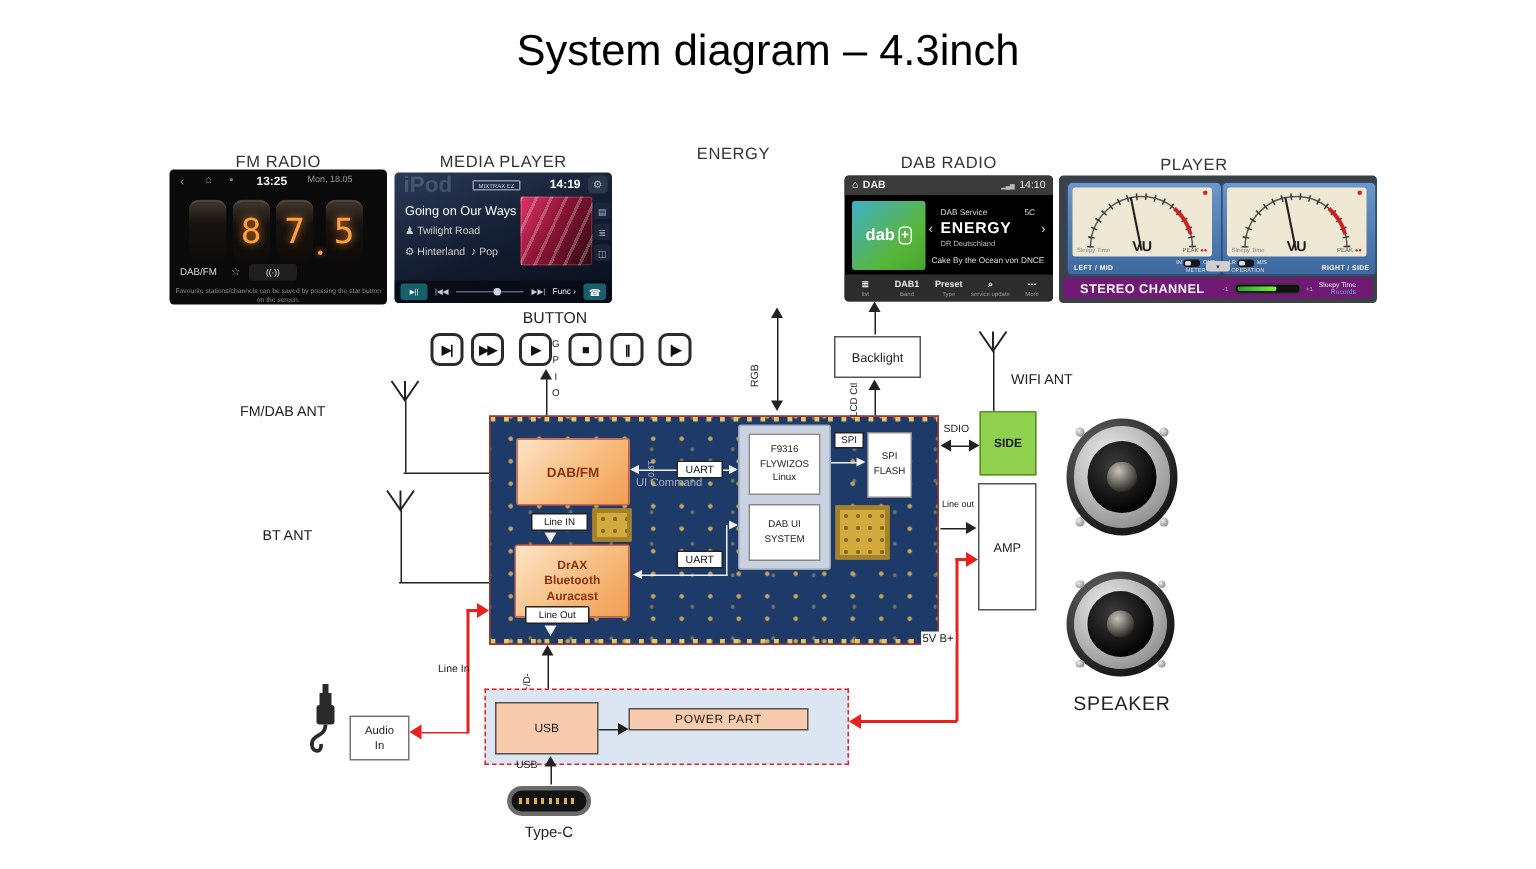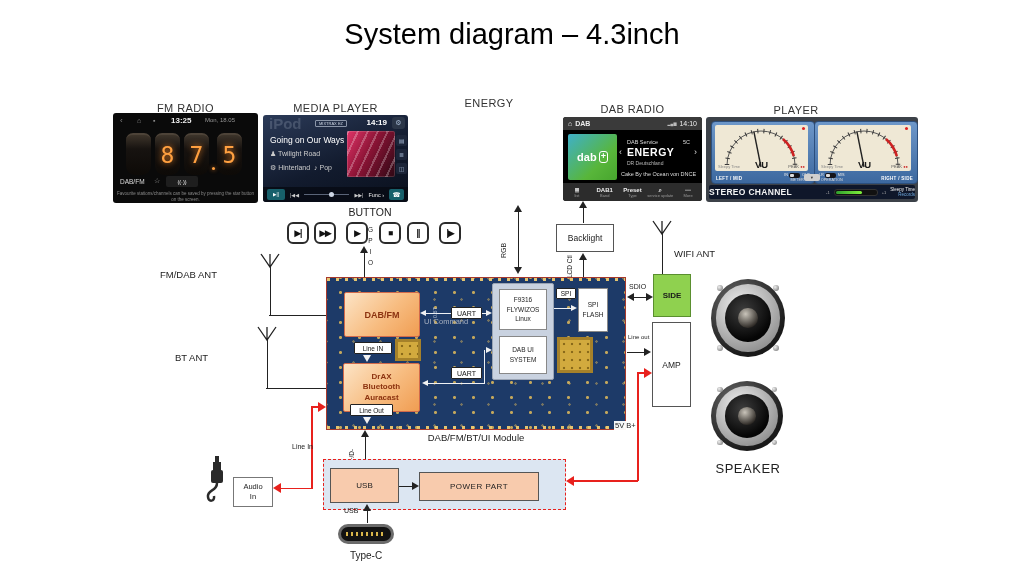--- a/index.html
+++ b/index.html
@@ -222,21 +222,21 @@
               <span>LR</span>
               <div class="sw"></div>
               <span>M/S</span>
             </div>
           <span class="swlab">OPERATION</span>
         </div>
         <span class="vu-side">RIGHT / SIDE</span>
       </div>
     </div>
     <div class="abs" style="left:98px;top:57px;width:16px;height:7px;background:#cfcfcf;border-radius:2px;display:flex;align-items:center;justify-content:center;font-size:4.5px;color:#333">▾</div>
-    <div class="abs" style="left:3px;right:3px;top:68px;height:14px;background:#0f172a;border-radius:2px;display:flex;align-items:center;gap:4px;padding:0 0">
+    <div class="abs" style="left:3px;right:3px;top:68px;height:14px;background:#701a75;border-radius:2px;display:flex;align-items:center;gap:4px;padding:0 11px">
       <span style="font-size:8.5px;font-weight:bold;color:#f2f2f2;letter-spacing:.3px">STEREO CHANNEL</span>
       <span style="margin-left:auto;font-size:4px;color:#aaa">-1</span>
       <div style="width:44px;height:7px;background:#111;border:1px solid #333;border-radius:3px;position:relative">
           <div style="position:absolute;left:1px;top:1px;width:62%;height:3px;border-radius:2px;background:linear-gradient(90deg,#2f9e2f,#7ef03a)"></div>
         </div>
       <span style="font-size:4px;color:#aaa">+1</span>
       <span style="font-size:4.5px;color:#eee;line-height:1.2;text-align:right"><span>Sleepy Time</span><br><span style="color:#6fa8dc">Records</span></span>
     </div>
   </div>
 
@@ -328,21 +328,20 @@
   </div>
   <div class="chipbox" style="left:451px;top:307px;width:31px;height:12px;font-size:7px">UART</div>
   <div class="abs" style="left:424px;top:317px;font-size:7.5px;color:#a7b0c0">UI Command</div>
   <div class="vtext abs" style="left:432px;top:294px;height:24px;font-size:5.5px;color:#ccd4e2;opacity:.85">0.6T</div>
   <div class="chipbox" style="left:451px;top:367px;width:31px;height:12px;font-size:7px">UART</div>
   <div class="chipbox" style="left:556px;top:288px;width:20px;height:11px">SPI</div>
   <div class="wbox" style="left:578px;top:288px;width:30px;height:44px;font-size:6.5px;line-height:1.5">
     <span>SPI</span>
       <span>FLASH</span>
   </div>
-  <div class="lbl ctr" style="left:326px;width:300px;top:432px;font-size:9.5px">DAB/FM/BT/UI Module</div>
 
   <div class="box" style="left:653px;top:274px;width:38px;height:43px;background:#8fd14f;border-color:#5a8f2f;font-size:8px;font-weight:bold;color:#1a1a1a">SIDE</div>
   <div class="box" style="left:652px;top:322px;width:39px;height:85px;font-size:8.5px">AMP</div>
   <div class="lbl" style="left:628px;top:334px;width:22px;font-size:6px;line-height:1.3">Line out</div>
   <div class="hl" style="left:627px;top:351.5px;width:17px"></div>
   <div class="arr right" style="left:644px;top:348px"></div>
 
   <div class="speaker" style="left:711px;top:279px;width:74px;height:78px">
     <div class="screw" style="left:8%;top:8%"></div>
     <div class="screw" style="right:8%;top:8%"></div>
@@ -386,21 +385,21 @@
     <span>Audio</span>
       <span>In</span>
   </div>
 
   <div class="arr up" style="left:361px;top:430px"></div>
   <div class="vl" style="left:364.5px;top:436px;height:32px"></div>
   <div class="vtext lbl" style="left:348px;top:434px;height:32px;font-size:6.5px">D+/D-</div>
 
   <div class="abs" style="left:323px;top:459px;width:243px;height:51px;background:#dce6f2;border:1.6px dashed #e8211d"></div>
   <div class="box" style="left:330px;top:468px;width:69px;height:35px;background:#f8cbad;font-size:8px">USB</div>
-  <div class="box" style="left:419px;top:472px;width:120px;height:29px;background:#f8cbad;font-size:8px;letter-spacing:.5px">POWER PART</div>
+  <div class="box" style="left:419px;top:472px;width:120px;height:15px;background:#f8cbad;font-size:8px;letter-spacing:.5px">POWER PART</div>
   <div class="hl" style="left:399px;top:485.5px;width:14px"></div>
   <div class="arr right" style="left:412px;top:482px"></div>
 
   <div class="lbl" style="left:344px;top:507px;font-size:7px">USB</div>
   <div class="arr up" style="left:363px;top:504px"></div>
   <div class="vl" style="left:366.5px;top:510px;height:13px"></div>
 
   <div class="abs" style="left:338px;top:524px;width:56px;height:20px;border-radius:10px;background:#6b6b6b">
     <div style="position:absolute;inset:3px;border-radius:7px;background:#121212">
       <div style="position:absolute;left:5px;right:5px;top:50%;margin-top:-2px;height:4px;background:repeating-linear-gradient(90deg,#d9b64a 0 2px,transparent 2px 5px)"></div>

